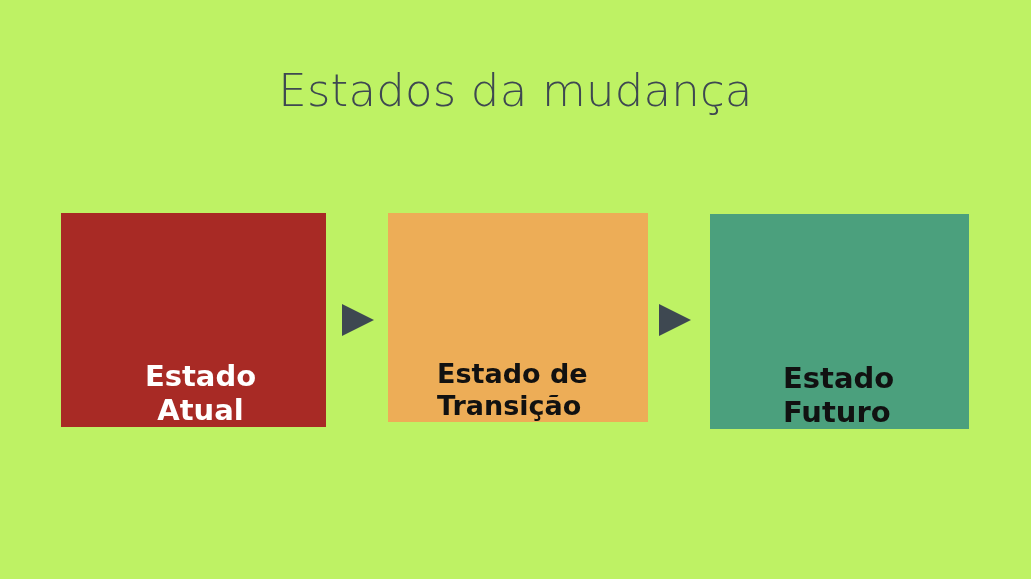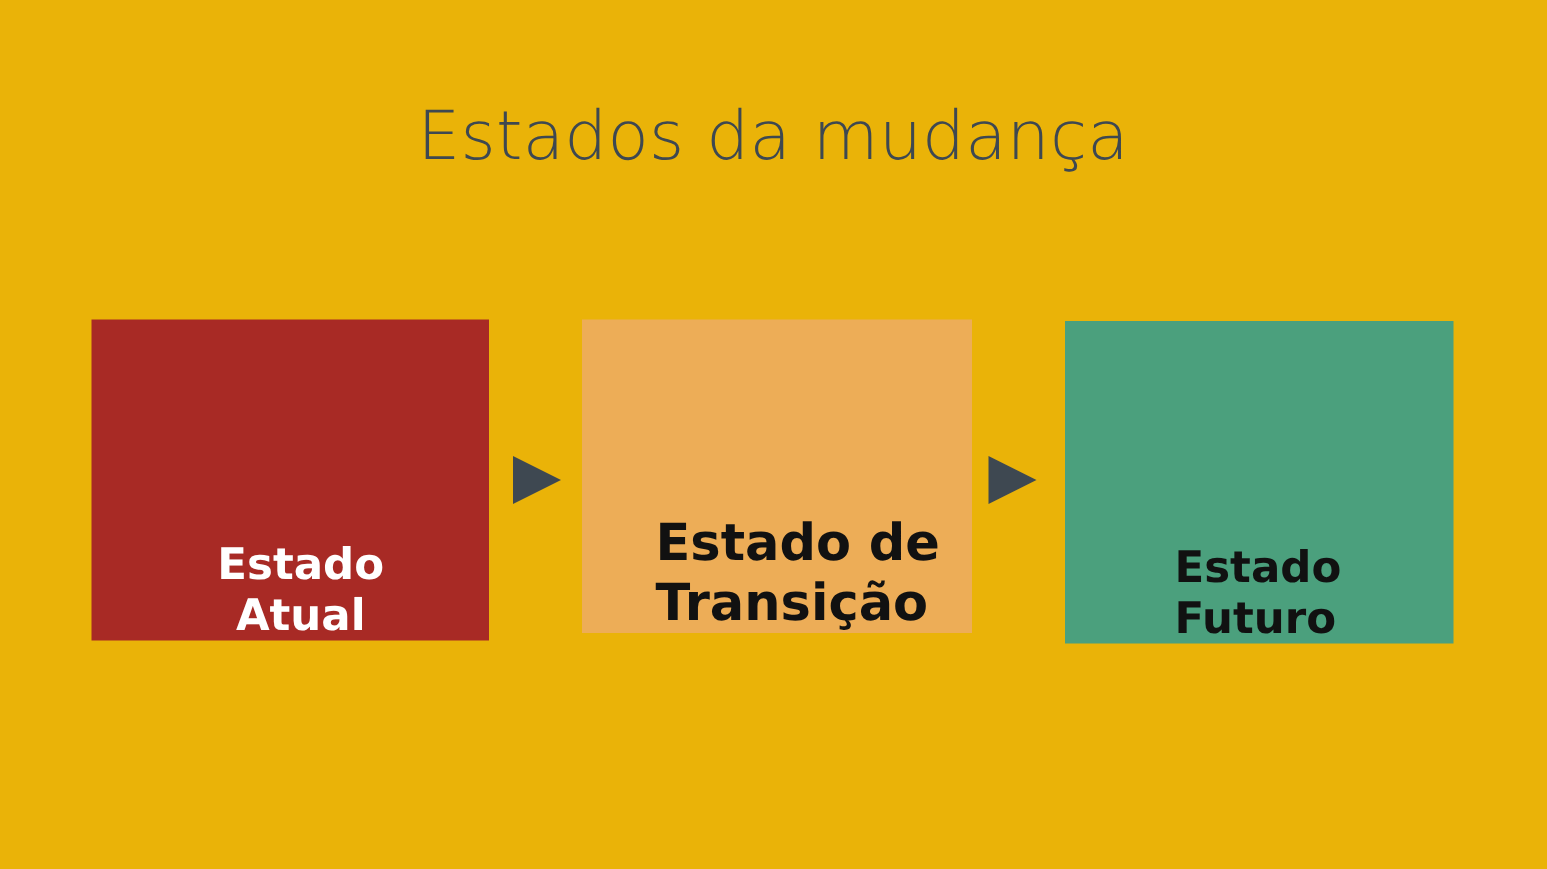--- a/index.html
+++ b/index.html
@@ -10,21 +10,21 @@
     width: 1031px;
     height: 579px;
     background: #ffffff;
     font-family: "DejaVu Sans", "Liberation Sans", sans-serif;
     overflow: hidden;
   }
   #slide {
     position: relative;
     width: 1031px;
     height: 579px;
-    background: #eab308;
+    background: #bef264;
   }
 
   
   #slide-title {
     position: absolute;
     left: 0;
     top: 66px;
     width: 1031px;
     text-align: center;
     font-size: 45px;
@@ -66,21 +66,21 @@
   #box-transition {
     left: 388px;
     top: 213px;
     width: 260px;
     height: 209px;
     background: #edad57;
     justify-content: flex-start;
   }
   #box-transition .box-label {
     color: #111111;
-    font-size: 34px;
+    font-size: 27px;
     text-align: left;
     padding-left: 49px;
   }
 
   #box-future {
     left: 710px;
     top: 214px;
     width: 259px;
     height: 215px;
     background: #4ba07d;

